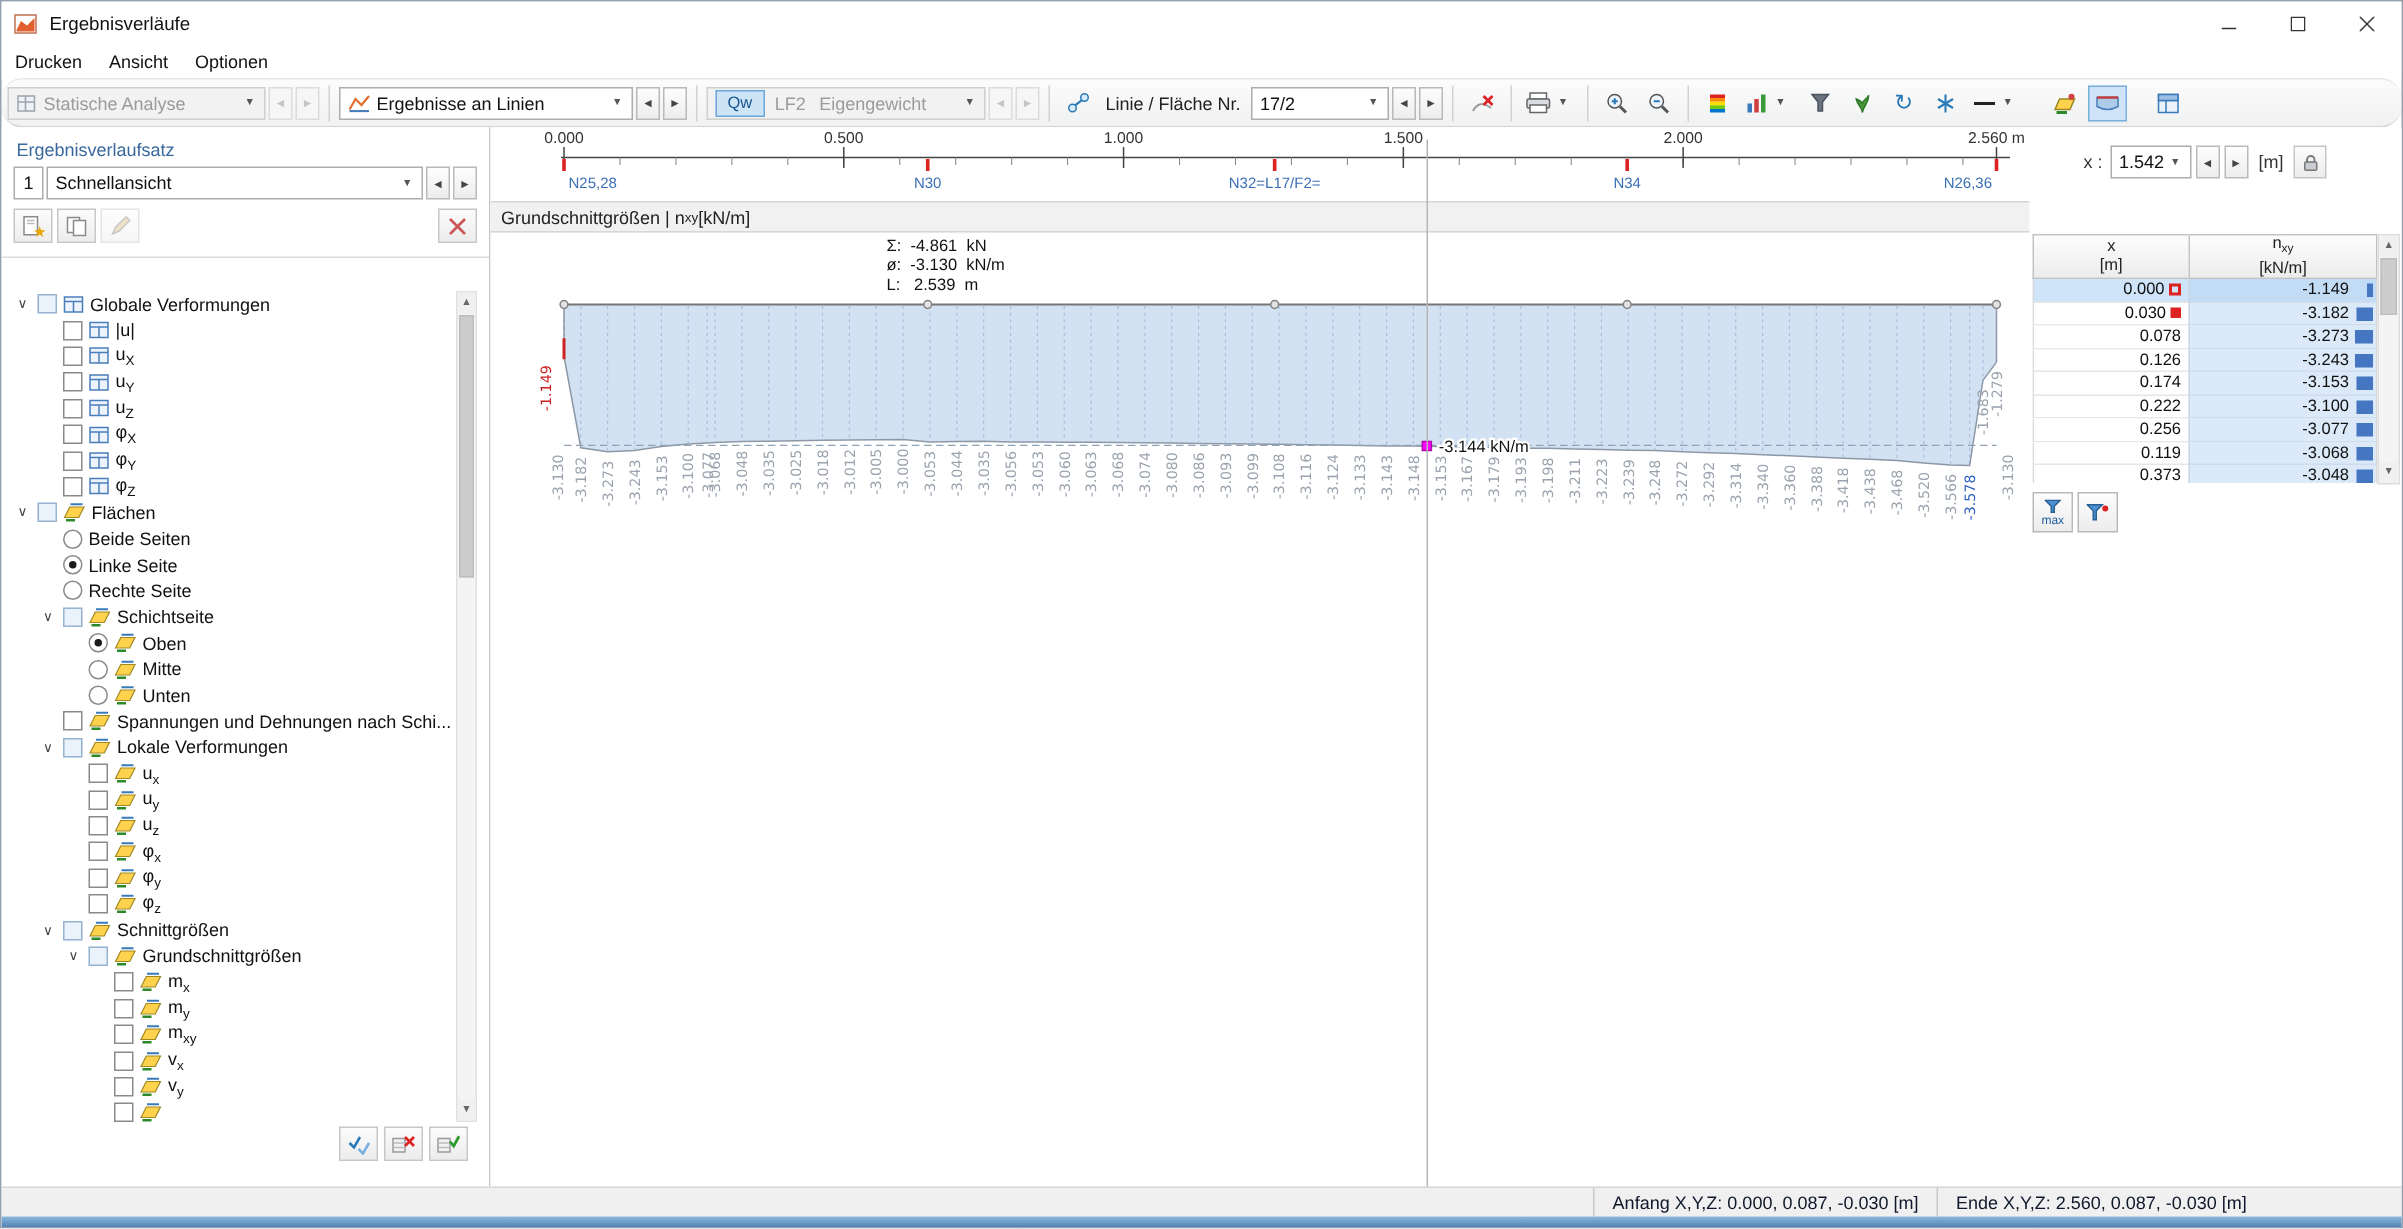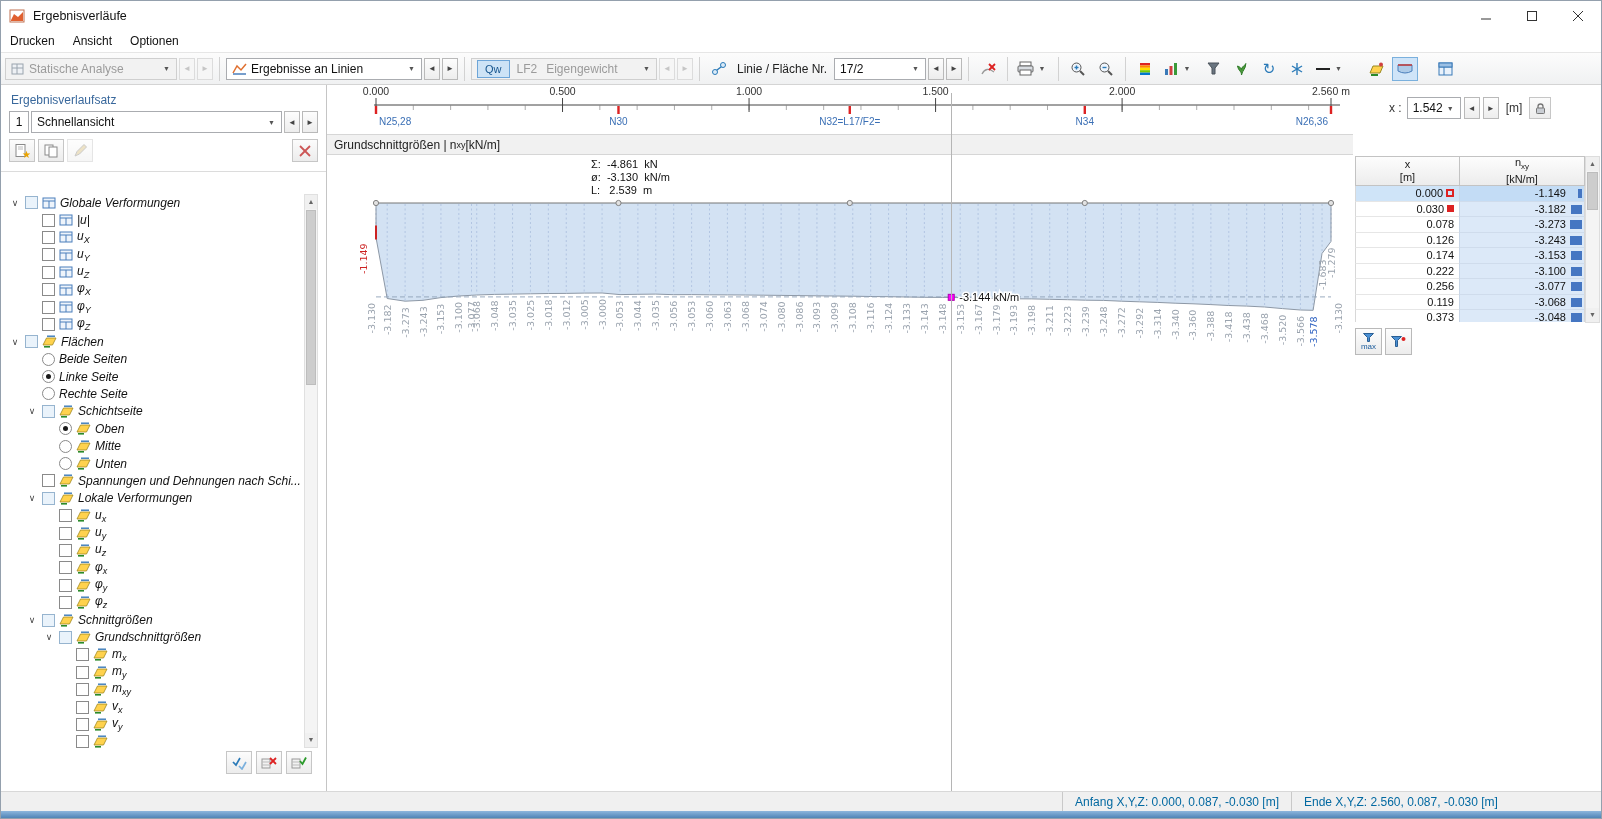--- a/index.html
+++ b/index.html
@@ -9,21 +9,21 @@
 
 .titlebar{height:30px;display:flex;align-items:center;padding-left:8px;background:#fff;}
 .app-icon{width:18px;height:16px;display:flex;align-items:center;margin-right:6px;}
 .title-text{font-size:12.5px;color:#111;}
 .win-controls{margin-left:auto;display:flex;height:30px;}
 .win-btn{width:46px;height:30px;display:flex;align-items:center;justify-content:center;}
 
 .menubar{height:21px;display:flex;align-items:center;background:#fff;}
 .menu-item{padding:0 9px;height:21px;line-height:21px;}
 
-.toolbar{height:33px;display:flex;align-items:center;background:linear-gradient(#fcfcfc,#f0f1f2);border-top:1px solid #e6e6e6;border-bottom:1px solid #d4d4d4;padding:0 4px;gap:2px;}
+.toolbar{height:33px;display:flex;align-items:center;background:linear-gradient(#fcfcfc,#f0f1f2);border-top:1px solid #e6e6e6;border-bottom:1px solid #d4d4d4;padding:0 4px;gap:2px;border-radius:14px;}
 .tb-combo{height:22px;border:1px solid #aaacb0;background:#fff;display:flex;align-items:center;padding:0 2px 0 5px;font-size:12px;}
 .tb-combo .combo-text{flex:1;white-space:nowrap;overflow:hidden;}
 .tb-combo.disabled{background:#f2f2f2;color:#9b9b9b;border-color:#cfc fcf;border-color:#cfcfcf;}
 .dd{width:15px;text-align:center;font-size:7px;color:#555;flex:none;}
 .tb-nav{width:16px;height:22px;border:1px solid #b9b9b9;background:linear-gradient(#fdfdfd,#ededed);display:flex;align-items:center;justify-content:center;font-size:8px;color:#444;flex:none;}
 .tb-nav.disabled{color:#c6c6c6;background:#f6f6f6;border-color:#dcdcdc;}
 .tb-sep{width:1px;height:24px;background:#d2d2d2;margin:0 4px;flex:none;}
 .tb-gap{width:10px;flex:none;}
 .tb-btn{width:26px;height:24px;border:1px solid transparent;background:transparent;display:flex;align-items:center;justify-content:center;gap:1px;flex:none;}
 .tb-btn.wide{width:38px;}
@@ -44,21 +44,21 @@
 .flex1{flex:1;}
 .sb-divider{border-top:1px solid #dcdcdc;margin:9px 0 0 0;}
 .tree{position:absolute;left:4px;top:109px;width:298px;height:554px;overflow:hidden;}
 .trow{display:flex;align-items:center;gap:4px;height:17.4px;white-space:nowrap;}
 .texp{width:12px;text-align:center;color:#444;font-size:9px;flex:none;}
 .cb{width:13px;height:13px;border:1px solid #8a8a8a;background:#fff;flex:none;}
 .cb.grp{background:#eaf3fb;border-color:#96b4cf;}
 .radio{width:13px;height:13px;border:1px solid #8a8a8a;border-radius:50%;background:#fff;position:relative;flex:none;}
 .radio.sel::after{content:"";position:absolute;left:3px;top:3px;width:5px;height:5px;border-radius:50%;background:#1a1a1a;}
 .ticon{flex:none;}
-.tlabel{font-size:12px;font-style:italic;}
+.tlabel{font-size:12px;}
 .tlabel sub{font-size:9px;}
 .tree-scroll{position:absolute;right:8px;top:109px;width:14px;height:554px;background:#f4f4f4;border:1px solid #e0e0e0;}
 .sc-btn{height:14px;text-align:center;font-size:7px;color:#666;line-height:14px;background:#f0f0f0;}
 .sc-btn.bottom{position:absolute;bottom:0;left:0;right:0;}
 .sc-thumb{position:absolute;top:15px;left:1px;right:1px;height:175px;background:#cdcdcd;border:1px solid #bdbdbd;}
 .tree-actions{position:absolute;right:14px;top:666px;display:flex;gap:4px;}
 
 .main{position:absolute;left:326px;top:84px;width:1276px;height:706px;background:#fff;}
 .rlab{font-size:10.5px;fill:#333;font-family:"Liberation Sans","DejaVu Sans",sans-serif;}
 .nlab{font-size:10px;fill:#3a6fb5;font-family:"Liberation Sans","DejaVu Sans",sans-serif;}
@@ -89,21 +89,21 @@
 .selrow .celln{background:#c3dcf5;}
 .bar{position:absolute;right:2px;top:3px;height:9px;background:#4576c2;}
 .mk{width:7px;height:7px;display:inline-block;flex:none;}
 .mko{border:2px solid #d22;width:8px;height:8px;}
 .mkf{background:#d22;}
 .tscroll{position:absolute;left:230px;top:0;width:15px;height:167px;background:#f4f4f4;border:1px solid #ddd;}
 .tscroll .sc-thumb{top:15px;height:38px;}
 .tfilters{position:absolute;left:0;top:172px;display:flex;gap:3px;}
 .fbtn{width:27px;height:27px;border:1px solid #b9b9b9;background:linear-gradient(#fdfdfd,#ececec);display:flex;flex-direction:column;align-items:center;justify-content:center;font-size:8px;color:#1c5c9c;gap:0;}
 
-.statusbar{position:absolute;left:0;top:790px;width:1602px;height:20px;background:#f0f0f0;border-top:1px solid #d8d8d8;display:flex;align-items:center;font-size:12px;color:#0369a1;}
+.statusbar{position:absolute;left:0;top:790px;width:1602px;height:20px;background:#f0f0f0;border-top:1px solid #d8d8d8;display:flex;align-items:center;font-size:12px;color:#0f172a;}
 .sb-spacer{flex:1;}
 .sb-cell{border-left:1px solid #c9c9c9;height:100%;display:flex;align-items:center;padding:0 12px;white-space:nowrap;}
 .sb-cell.end{width:312px;}
 .bottomstrip{position:absolute;left:0;top:810px;width:1602px;height:9px;background:linear-gradient(#8db6dd,#3f76ab);}
 </style>
 </head>
 <body>
 
 <div class="window">
 

